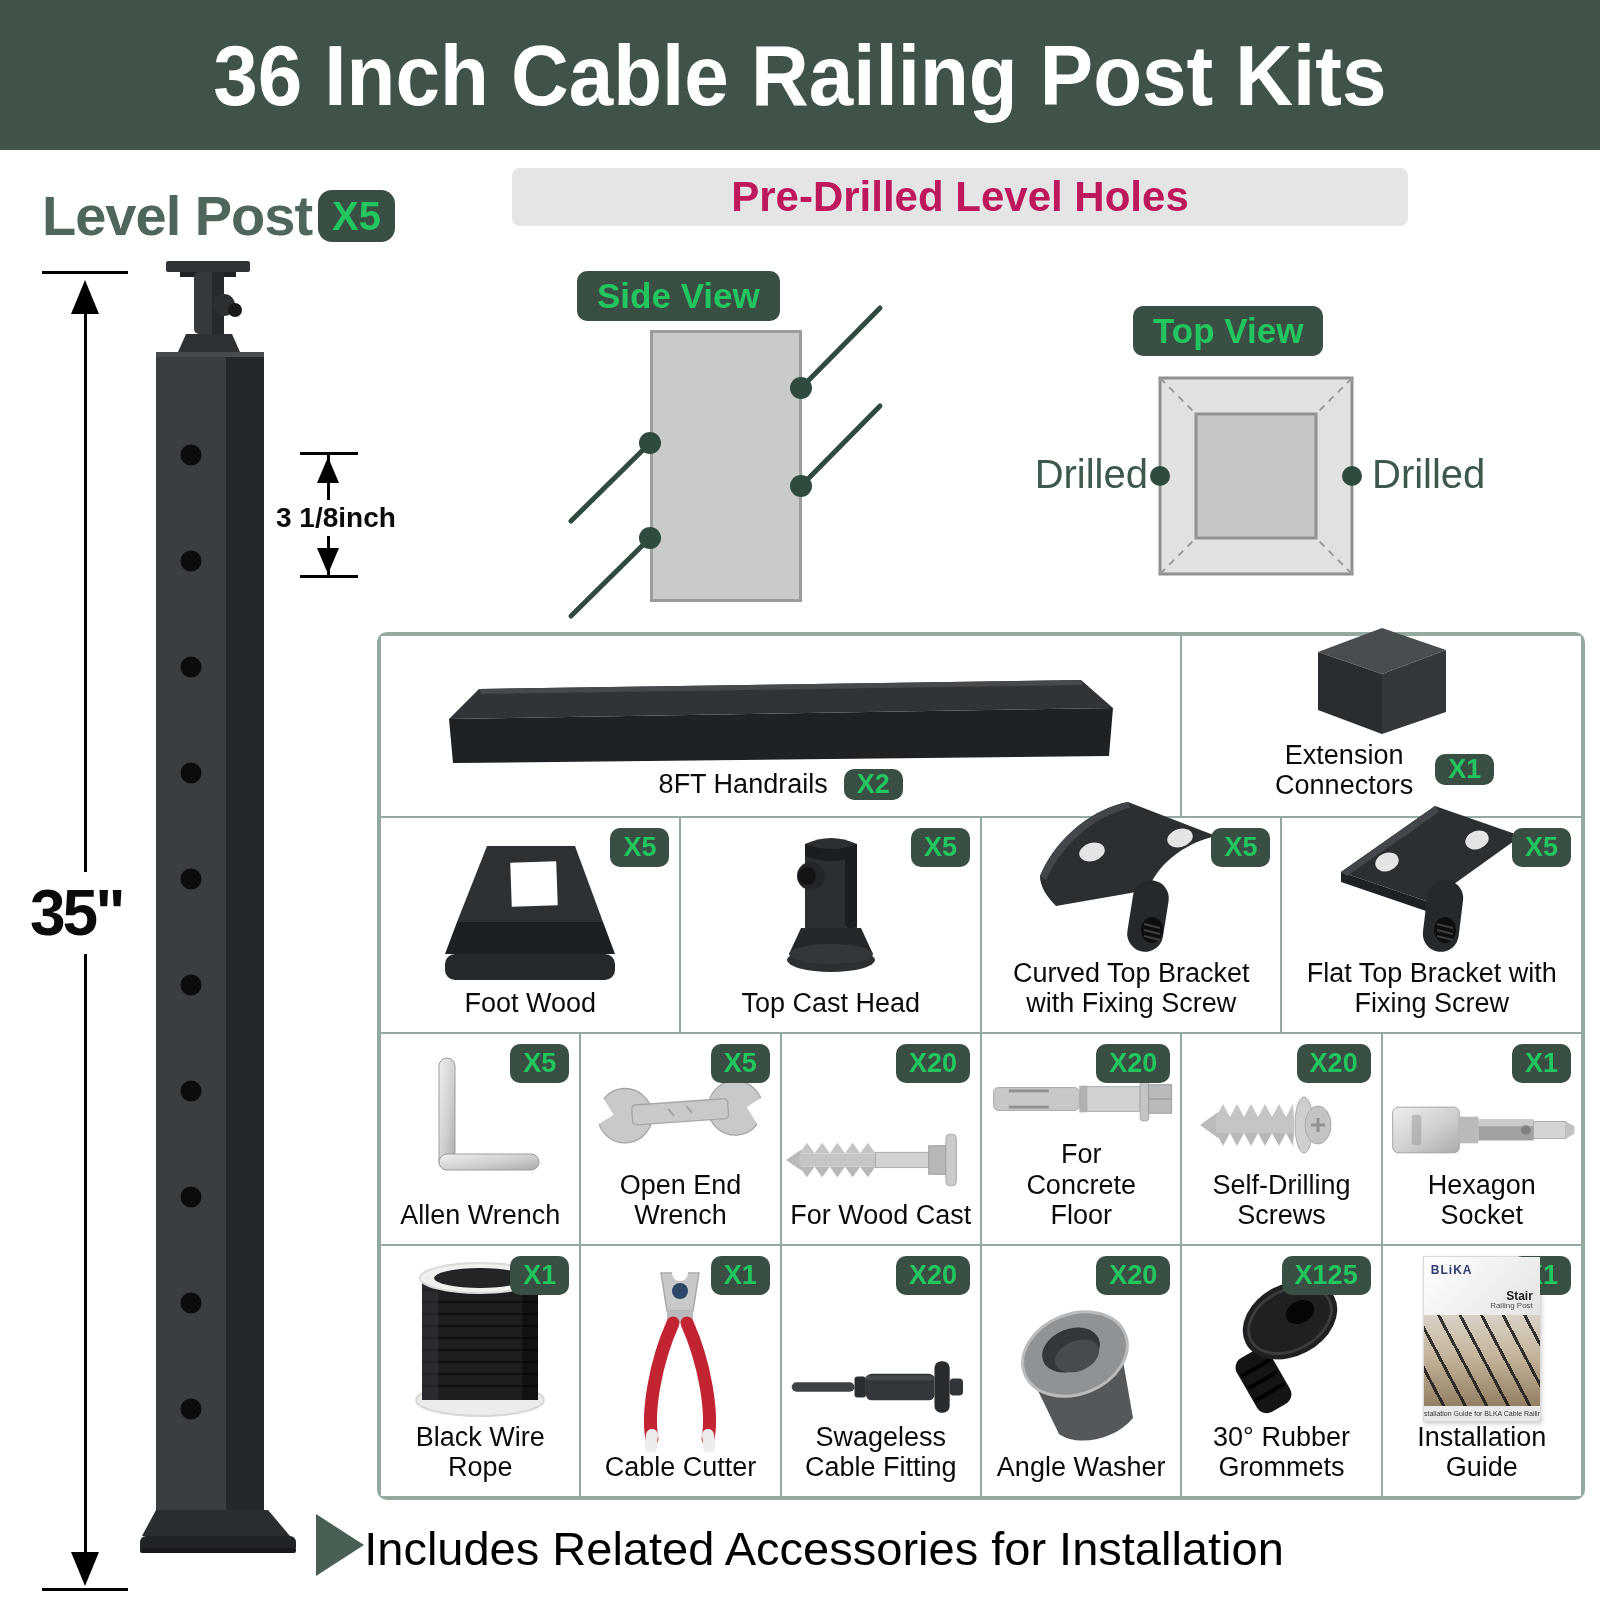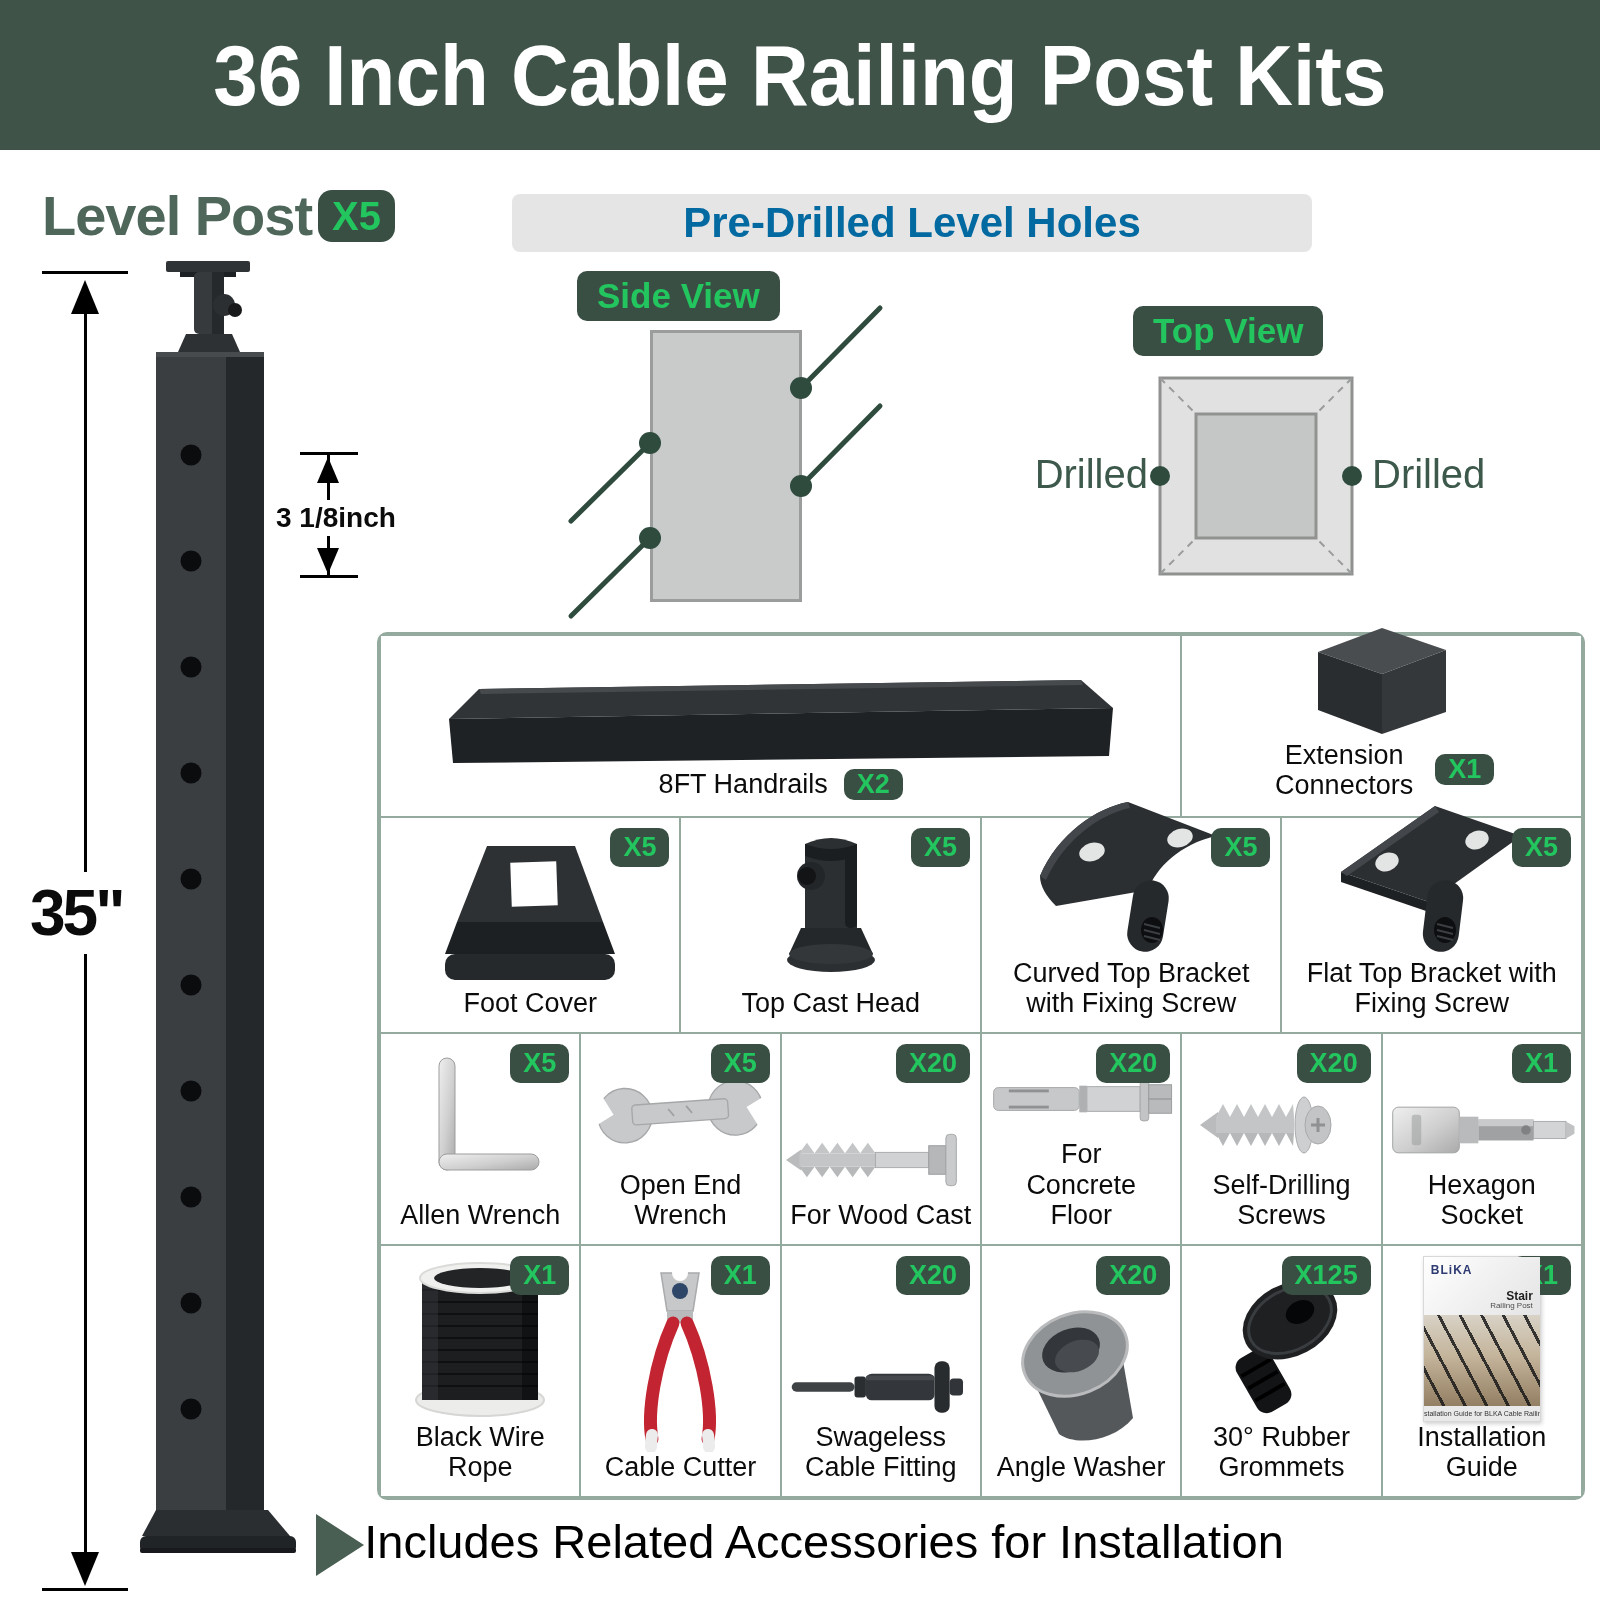--- a/index.html
+++ b/index.html
@@ -31,23 +31,23 @@
   .arrow.up{border-left:14px solid transparent;border-right:14px solid transparent;border-bottom:34px solid #000}
   .arrow.down{border-left:14px solid transparent;border-right:14px solid transparent;border-top:34px solid #000}
   .arrow.up.sm{border-left:11px solid transparent;border-right:11px solid transparent;border-bottom:26px solid #000}
   .arrow.down.sm{border-left:11px solid transparent;border-right:11px solid transparent;border-top:26px solid #000}
   .dim-label-35{position:absolute;left:28px;top:872px;font-size:64px;font-weight:bold;
     background:#fff;padding:4px 2px;letter-spacing:-3px}
   .dim-label-318{position:absolute;left:272px;top:500px;font-size:28px;font-weight:600;
     background:#fff;padding:2px 4px;white-space:nowrap}
 
   
-  .gray-banner{position:absolute;left:512px;top:194px;width:800px;height:58px;
+  .gray-banner{position:absolute;left:512px;top:168px;width:896px;height:58px;
     background:var(--gray_banner,#e4e5e4);border-radius:8px;display:flex;align-items:center;justify-content:center;
-    font-size:42px;font-weight:bold;color:#0369a1}
+    font-size:42px;font-weight:bold;color:#be185d}
   .view-badge{position:absolute;font-size:35px;font-weight:600;padding:5px 20px;border-radius:10px}
   .side-view-badge{left:577px;top:271px}
   .top-view-badge{left:1133px;top:306px}
   .side-rect{position:absolute;left:650px;top:330px;width:152px;height:272px;
     background:#c9cbca;border:3px solid #9b9d9c}
   .overlay-svg{position:absolute;pointer-events:none}
   .drilled{position:absolute;font-size:40px;color:var(--drilled_green,#3d594c);white-space:nowrap}
   .drilled.left{left:1008px;top:452px;width:140px;text-align:right}
   .drilled.right{left:1372px;top:452px}
 
@@ -76,21 +76,21 @@
   .guide-titles{position:absolute;right:7px;bottom:4px;text-align:right;line-height:1.05}
   .guide-title{display:block;font-size:12px;font-weight:bold;color:#1d1d1d}
   .guide-subtitle{display:block;font-size:8px;color:#4c4c4c}
   .guide-photo{flex:1 1 auto;background:
     repeating-linear-gradient(62deg,rgba(20,20,20,0) 0 16px,rgba(25,25,25,.85) 16px 19px),
     linear-gradient(180deg,#d8d2c6 0%,#c4b49b 45%,#937f63 100%)}
   .guide-caption{flex:0 0 auto;height:15px;background:#e9e9e9;font-size:7px;color:#333;
     display:flex;align-items:center;justify-content:center;white-space:nowrap;overflow:hidden}
 
   
-  .footer{position:absolute;left:0;top:1514px;width:1600px;display:flex;align-items:flex-start;justify-content:center;}
+  .footer{position:absolute;left:0;top:1514px;width:1600px;display:flex;align-items:flex-end;justify-content:center;}
   .footer-arrow{width:0;height:0;border-top:31px solid transparent;border-bottom:31px solid transparent;
     border-left:48px solid var(--footer_arrow,#4a5f54)}
   .footer-text{font-size:47px;color:#000;white-space:nowrap}
 </style>
 </head>
 <body>
 
 <div class="stage">
 
   <header class="banner">
@@ -212,21 +212,21 @@
     <div class="cell span3">
       <span class="badge cell-badge">X5</span>
       <div class="icon-wrap">
         <svg width="210" height="150" viewBox="0 0 210 150">
           <polygon points="62,8 150,8 178,84 32,84" fill="#2e3134"></polygon>
           <rect x="86" y="24" width="46" height="44" fill="#ffffff" transform="rotate(-2 109 46)"></rect>
           <polygon points="32,84 178,84 190,116 20,116" fill="#1d2023"></polygon>
           <rect x="20" y="116" width="170" height="26" rx="10" fill="#26292c"></rect>
         </svg>
       </div>
-      <div class="cell-label">Foot Cover</div>
+      <div class="cell-label">Foot Wood</div>
     </div>
 
     <div class="cell span3">
       <span class="badge cell-badge">X5</span>
       <div class="icon-wrap">
         <svg width="140" height="160" viewBox="0 0 140 160">
           <path d="M44,16 Q70,4 96,16 L96,100 Q70,110 44,100 Z" fill="#2c2f32"></path>
           <path d="M44,16 Q70,26 96,16 L96,28 Q70,38 44,28 Z" fill="#1b1e21"></path>
           <rect x="84" y="20" width="12" height="80" rx="5" fill="#1b1e21"></rect>
           <circle cx="50" cy="48" r="14" fill="#232629"></circle>

